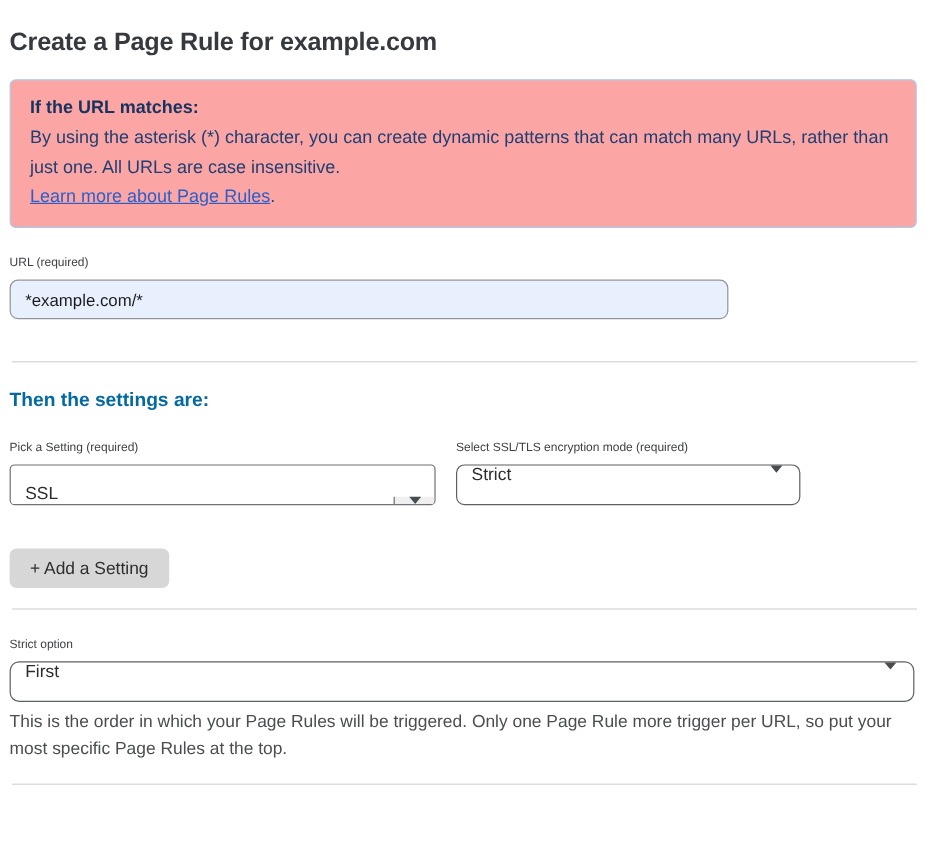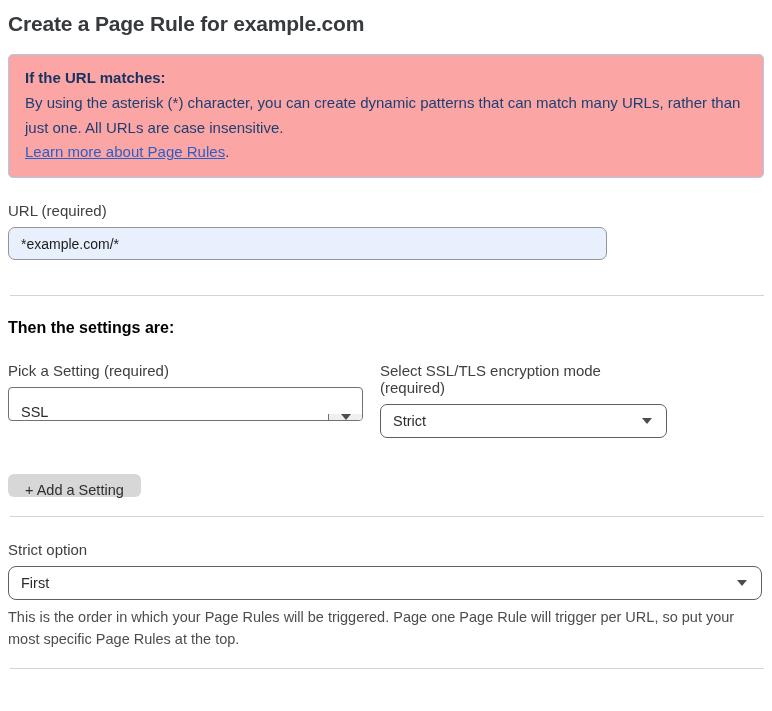--- a/index.html
+++ b/index.html
@@ -4,21 +4,21 @@
 <style>
   * { margin: 0; padding: 0; box-sizing: border-box; }
   html, body { background: #ffffff; }
   body {
     width: 772px;
     height: 711px;
     font-family: "Liberation Sans", "DejaVu Sans", sans-serif;
     color: #313131;
     overflow: hidden;
   }
-  .page { padding: 8px 8px 0 8px; }
+  .page { padding: 8px 8px 0 8px; margin-top: 12px; }
 
   .page-title {
     font-size: 21px;
     font-weight: 700;
     color: #36393d;
     letter-spacing: -0.2px;
     margin-top: 4px;
   }
 
   
@@ -36,21 +36,21 @@
   .info-body { margin-top: 1px; max-width: 730px; }
   .info-link {
     color: #2b5fc7;
     text-decoration: underline;
     cursor: pointer;
   }
 
   
   .field-label {
     display: block;
-    font-size: 15px;
+    font-size: 10px;
     color: #3d3f42;
     margin-bottom: 8px;
   }
 
   .url-section { margin-top: 24px; }
   .url-input {
     width: 599px;
     height: 33px;
     background: #e8f0fe;
     border: 1px solid #92959a;
@@ -68,21 +68,21 @@
     margin: 0 0 0 2px;
     width: 754px;
   }
   .divider-1 { margin-top: 35px; }
   .divider-2 { margin-top: 17px; }
   .divider-3 { margin-top: 17px; }
 
   .section-heading {
     font-size: 16px;
     font-weight: 700;
-    color: #000000;
+    color: #0369a1;
     margin-top: 23px;
   }
 
   
   .settings-row {
     display: flex;
     gap: 17px;
     margin-top: 25px;
   }
   .settings-col-left { width: 355px; }
@@ -113,21 +113,20 @@
     background: #efefef;
     border-left: 1px solid #6e7175;
     display: flex;
     align-items: center;
     justify-content: center;
   }
 
   
   .plain-select {
     display: flex;
-    align-items: center;
     justify-content: space-between;
     height: 34px;
     border: 1px solid #5c5f63;
     border-radius: 7px;
     background: #ffffff;
     padding: 0 14px 0 12px;
     font-size: 14.5px;
     color: #2b2b2b;
     cursor: pointer;
   }
@@ -147,21 +146,21 @@
     border-radius: 6px;
     font-family: "Liberation Sans", "DejaVu Sans", sans-serif;
     font-size: 14.5px;
     cursor: pointer;
     white-space: nowrap;
   }
   .btn-gray {
     background: #d7d7d7;
     color: #2e2e2e;
     padding: 8px 17px;
-    height: 23px;
+    height: 33px;
   }
   .btn-add { margin-top: 36px; }
 
   .order-section { margin-top: 0; }
   .order-label-row { margin-top: 24px; }
   .order-help {
     margin-top: 7px;
     font-size: 14.5px;
     color: #4b4d4f;
     line-height: 1.5;
@@ -215,20 +214,20 @@
   <hr class="divider divider-2">
 
   <div class="order-section">
     <div class="order-label-row">
       <label class="field-label">Strict option</label>
       <div class="plain-select full">
         <span>First</span>
         <span class="caret"></span>
       </div>
     </div>
-    <p class="order-help">This is the order in which your Page Rules will be triggered. Page one Page Rule will trigger per URL, so put your most specific Page Rules at the top.</p>
+    <p class="order-help">This is the order in which your Page Rules will be triggered. Only one Page Rule more trigger per URL, so put your most specific Page Rules at the top.</p>
   </div>
 
   <hr class="divider divider-3">
 
   
 
 </div>
 
 </body></html>

